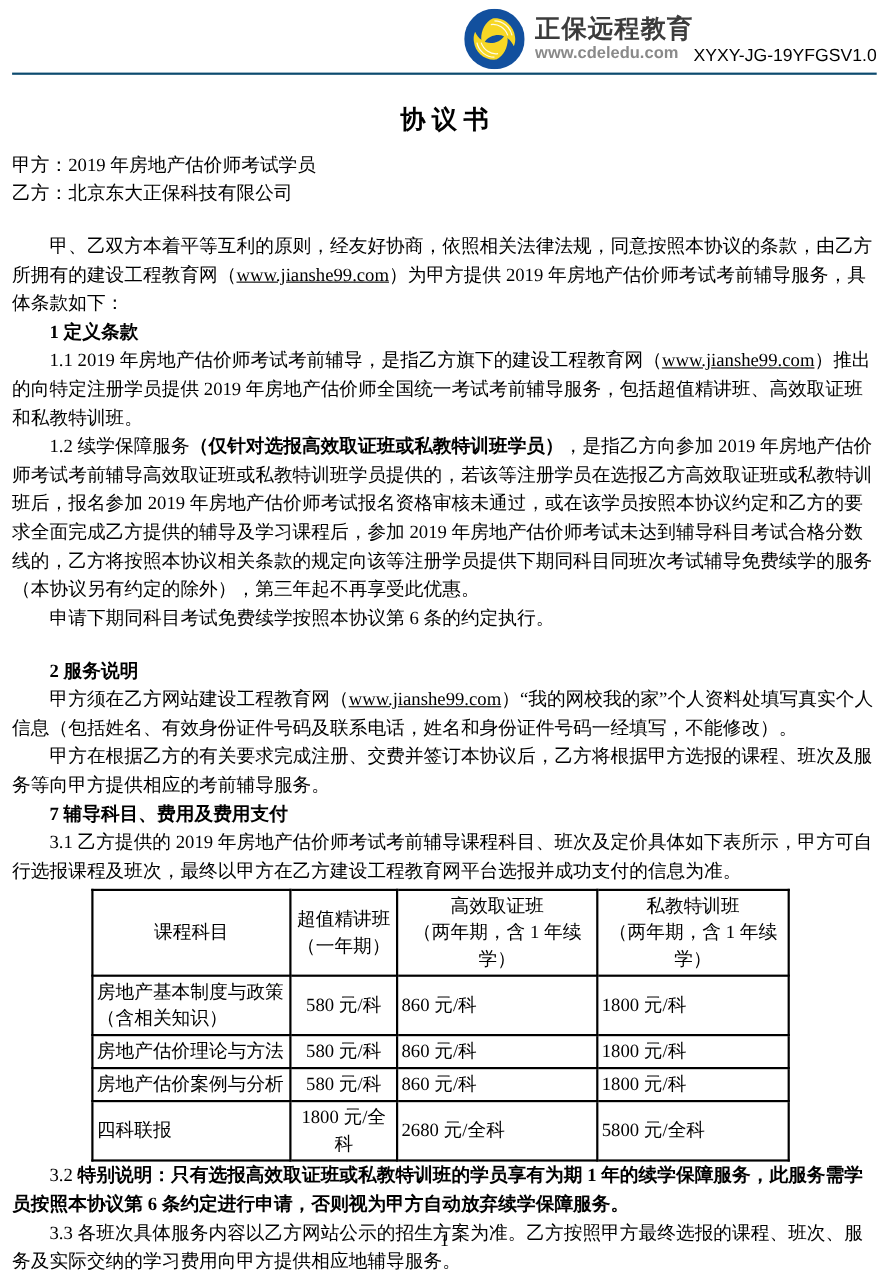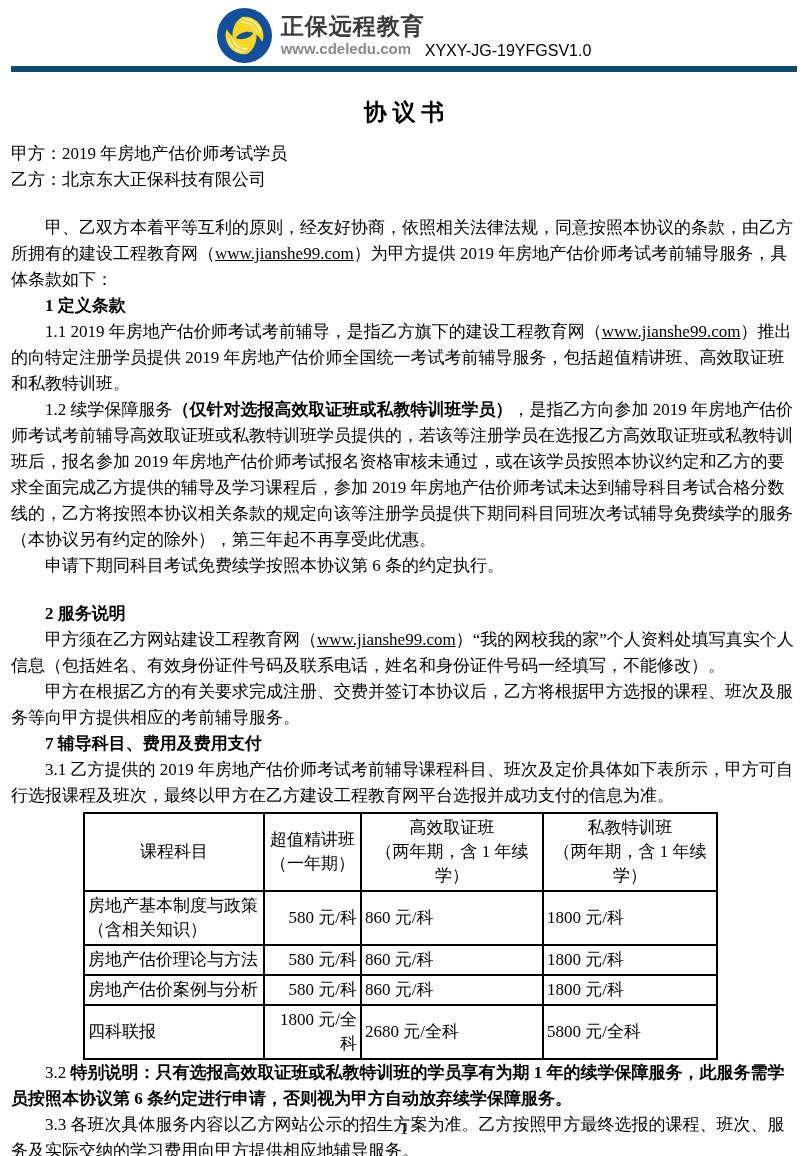--- a/index.html
+++ b/index.html
@@ -9,22 +9,22 @@
     box-sizing:border-box;
     padding:8px 11px 0 11px;
     overflow:hidden;
     background:#fff;
     color:#000;
     font-family:"Liberation Serif","DejaVu Serif",serif;
     font-size:17px;
   }
   
   .hdr{
-    display:flex;justify-content:center;align-items:flex-end;
-    border-bottom:6px solid #0c4a6e;
+    display:flex;justify-content:flex-end;align-items:flex-end;
+    border-bottom:2px solid #0c4a6e;
     padding-bottom:3px;
   }
   .logo{display:flex;align-items:center;gap:9px;}
   .logo-mark{width:55px;height:55px;display:block;}
   .logo-name{
     font-family:"Liberation Sans","DejaVu Sans",sans-serif;
     font-weight:bold;font-size:23px;color:#3c3c3c;line-height:26px;letter-spacing:1px;
   }
   .logo-url{
     font-family:"Liberation Sans","DejaVu Sans",sans-serif;
@@ -57,21 +57,21 @@
   }
   table.pricing td,table.pricing th{
     border:2px solid #000;
     font-size:17px;font-weight:normal;
     line-height:24px;
     padding:2px 3px;
     vertical-align:middle;
   }
   th.c-head{text-align:center;}
   td.subject{text-align:left;}
-  td.p-left{text-align:right;}
+  td.p-left{text-align:center;}
   td.p-center{}
   col.c1{width:180px;} col.c2{width:97px;} col.c3{width:182px;} col.c4{width:174px;}
   
   .page-num{
     position:absolute;left:0;bottom:18px;width:100%;
     text-align:center;font-size:16px;
   }
 </style>
 </head>
 <body>

